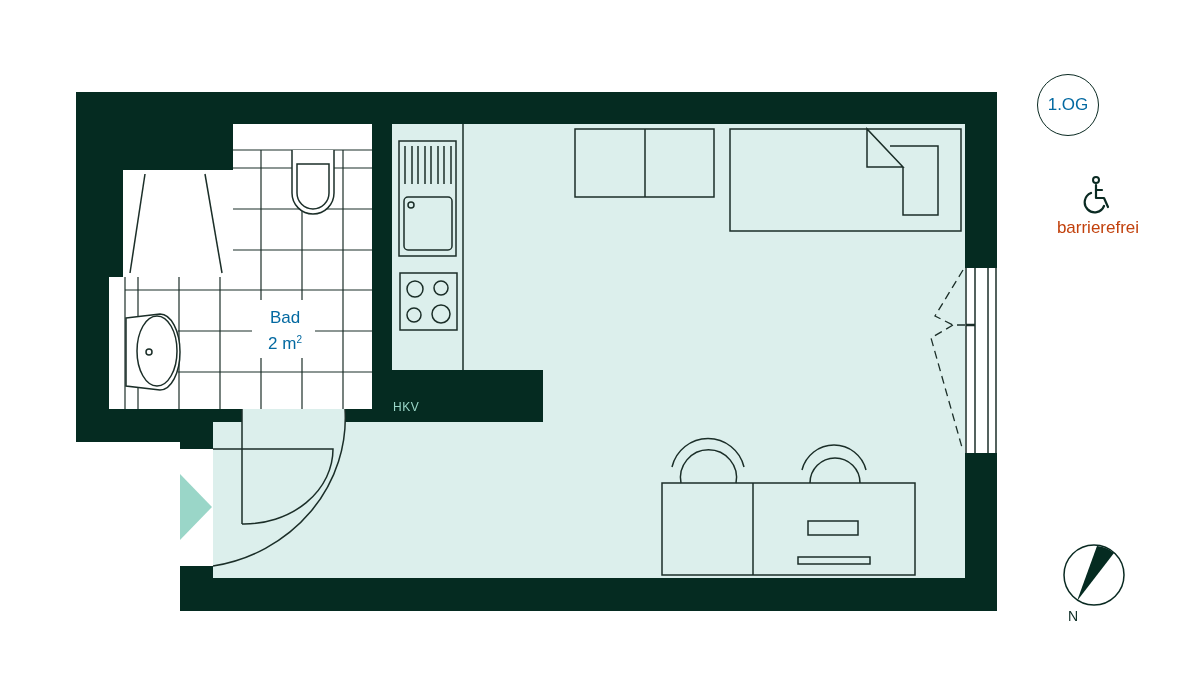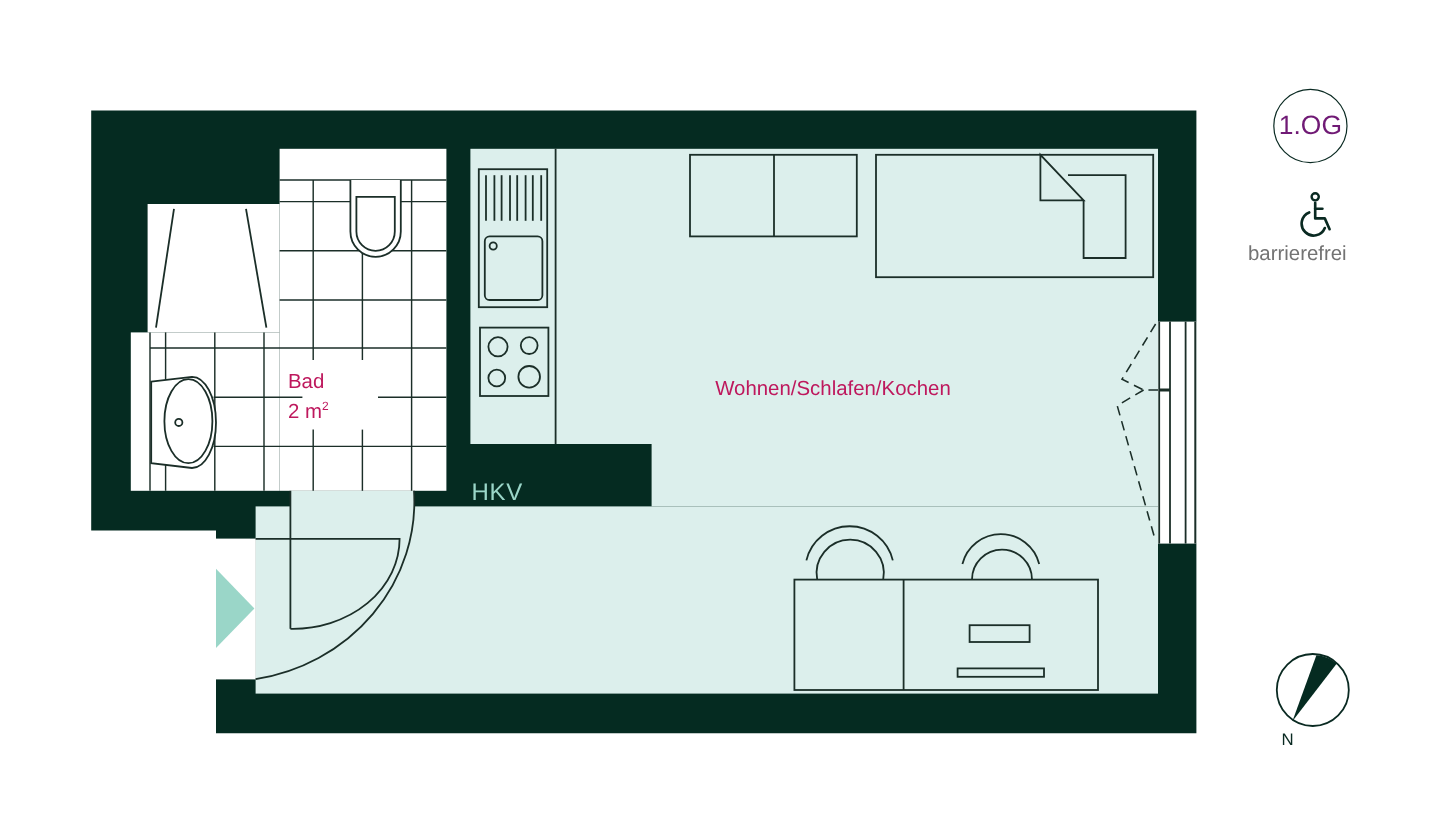--- a/index.html
+++ b/index.html
@@ -1,22 +1,22 @@
 <!DOCTYPE html>
 <html><head>
 <meta charset="utf-8">
 <style>
   html, body { margin: 0; padding: 0; background: #ffffff; }
   body { width: 1200px; height: 700px; position: relative; overflow: hidden; font-family: "Liberation Sans", "DejaVu Sans", sans-serif; }
   #plan { position: absolute; left: 0; top: 0; }
-  .room-label { position: absolute; color: #be185d; font-size: 17px; line-height: 22px; }
+  .room-label { position: absolute; text-align: center; color: #0369a1; font-size: 17px; line-height: 22px; }
   .room-label sup { font-size: 10px; vertical-align: 6px; }
-  .hkv { position: absolute; left: 393px; top: 400px; font-size: 20px; color: #9ad6c8; letter-spacing: 0.5px; }
-  .floor-badge { position: absolute; left: 1061px; top: 81px; width: 62px; height: 46px; border: 1.5px solid #0a2a22; border-radius: 50%; display: flex; align-items: center; justify-content: center; font-size: 22px; color: #701a75; box-sizing: border-box; width: 62px; height: 62px; top: 74px; }
-  .access { position: absolute; left: 1040px; top: 160px; width: 116px; text-align: left; color: #737373; }
+  .hkv { position: absolute; left: 393px; top: 400px; font-size: 12px; color: #9ad6c8; letter-spacing: 0.5px; }
+  .floor-badge { position: absolute; left: 1037px; top: 81px; width: 62px; height: 46px; border: 1.5px solid #0a2a22; border-radius: 50%; display: flex; align-items: center; justify-content: center; font-size: 17px; color: #0369a1; box-sizing: border-box; width: 62px; height: 62px; top: 74px; }
+  .access { position: absolute; left: 1040px; top: 176px; width: 116px; text-align: center; color: #c2410c; }
   .access .label { font-size: 17px; margin-top: 4px; display: block; }
   .north-label { position: absolute; left: 1068px; top: 608px; font-size: 14px; color: #0a2a22; }
 </style>
 </head>
 <body>
 
 <svg id="plan" width="1200" height="700" viewBox="0 0 1200 700" xmlns="http://www.w3.org/2000/svg">
 
   <g fill="#052b21">
 
@@ -150,21 +150,20 @@
     <path d="M1077 601 L1097 546 A30 30 0 0 1 1114 553 Z" fill="#052b21"></path>
   </g>
 </svg>
 
 <div class="room-label" style="left:240px; top:307px; width:90px;">
   <div>Bad</div>
   <div><span>2 m</span><sup>2</sup></div>
 </div>
 
 <div class="room-label" style="left:596px; top:313px; width:300px;">
-  <div>Wohnen/Schlafen/Kochen</div>
 </div>
 
 <div class="hkv">HKV</div>
 
 <div class="floor-badge">1.OG</div>
 
 <div class="access">
   <svg width="34" height="38" viewBox="0 0 34 38" style="display:block;margin:0 auto;">
     <circle cx="15" cy="4" r="3" fill="none" stroke="#0a2a22" stroke-width="2"></circle>
     <path d="M15 9 V22 H23 L27 31" fill="none" stroke="#0a2a22" stroke-width="2.2" stroke-linecap="round" stroke-linejoin="round"></path>

